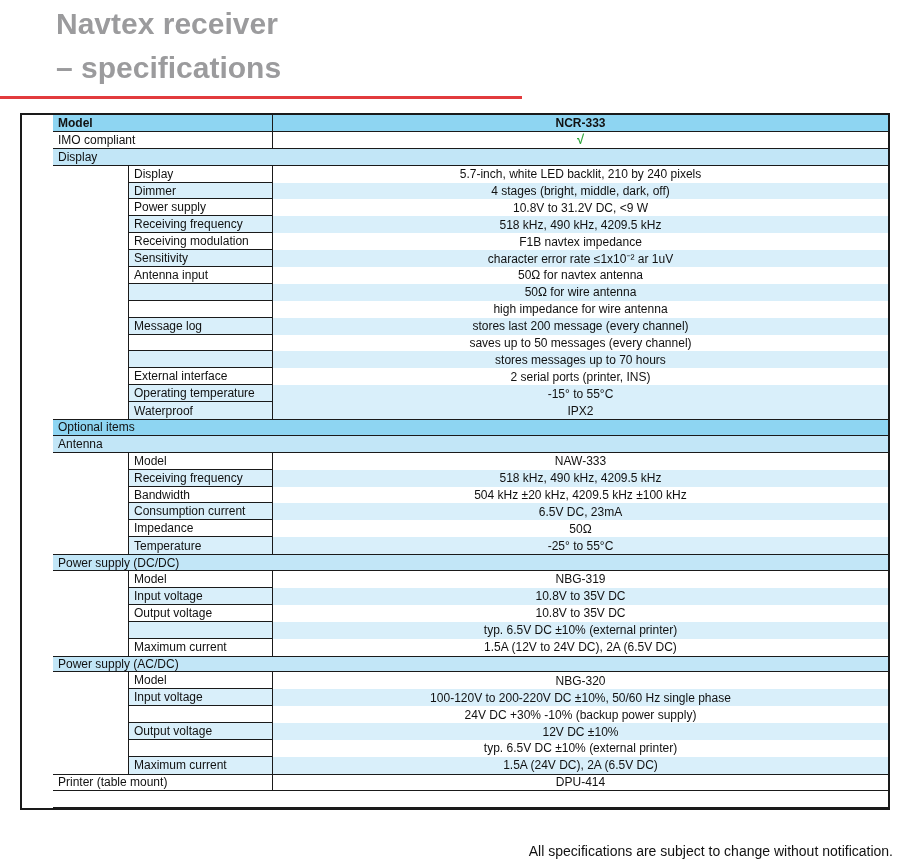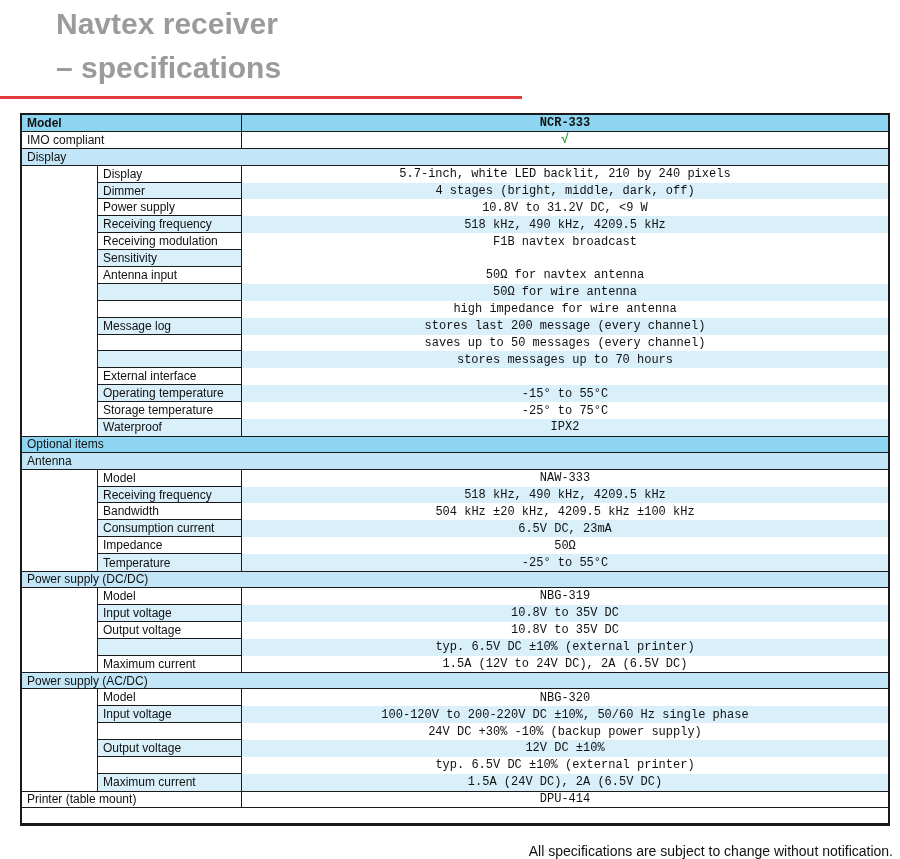--- a/index.html
+++ b/index.html
@@ -13,39 +13,39 @@
     font-size:30px;font-weight:bold;line-height:44px;
     color:var(--title-gray,#9b9b9d);letter-spacing:0px;
   }
   .red-line{
     position:absolute;left:0;top:96px;width:522px;height:3px;
     background:var(--accent-red,#e23b3d);
   }
   .spec-table{
     position:absolute;left:20px;top:113px;width:870px;
     border:2px solid var(--border-black,#1a1a1a);
-    box-sizing:border-box;background:#fff;
+    box-sizing:border-box;background:#fff;padding-left:31px;
   }
   .row{
     display:flex;align-items:stretch;height:16.9px;box-sizing:border-box;
     font-size:12px;color:#111;
   }
   .row.bb{border-bottom:1px solid var(--border-black,#1a1a1a);}
   .row.bt{border-top:1px solid var(--border-black,#1a1a1a);}
   .row.bold{font-weight:bold;}
   .tone-dark{background:var(--header-blue,#8ed5f2);}
   .tone-light{background:var(--section-blue,#c2e6f7);}
   .shaded .c-label,.shaded .c-value{background:var(--row-blue,#d9effa);}
   .shade-full .cell{background:var(--row-blue,#d9effa);margin-top:43px;}
   .cell{display:flex;align-items:center;box-sizing:border-box;overflow:hidden;white-space:nowrap;}
   .c-indent{width:76px;border-right:1px solid var(--border-black,#1a1a1a);}
   .c-label{width:144px;padding-left:5px;border-right:1px solid var(--border-black,#1a1a1a);}
   .c-label.lb{border-bottom:1px solid var(--border-black,#1a1a1a);}
   .c-label-wide{width:220px;padding-left:5px;border-right:1px solid var(--border-black,#1a1a1a);}
-  .c-value{flex:1;justify-content:center;text-align:left;font-family:Liberation Mono, monospace;}
+  .c-value{flex:1;justify-content:center;text-align:left;}
   .section-cell{flex:1;padding-left:5px;}
   .c-value.check{color:var(--check-green,#2fa63c);font-weight:bold;font-size:13px;}
   .footer{
     position:absolute;top:843px;right:7px;font-size:14px;color:#111;
   }
 </style>
 </head>
 <body>
 
 <div class="page">
@@ -83,25 +83,26 @@
         <div class="cell c-value">10.8V to 31.2V DC, &lt;9 W</div>
       </div>
       <div class="row shaded">
         <div class="cell c-indent"></div>
         <div class="cell c-label lb">Receiving frequency</div>
         <div class="cell c-value">518 kHz, 490 kHz, 4209.5 kHz</div>
       </div>
       <div class="row">
         <div class="cell c-indent"></div>
         <div class="cell c-label lb">Receiving modulation</div>
-        <div class="cell c-value">F1B navtex broadcast</div>
+        <div class="cell c-value">F1B navtex impedance</div>
       </div>
       <div class="row shaded">
         <div class="cell c-indent"></div>
         <div class="cell c-label lb">Sensitivity</div>
+        <div class="cell c-value">character error rate ≤1x10⁻² ar 1uV</div>
       </div>
       <div class="row">
         <div class="cell c-indent"></div>
         <div class="cell c-label lb">Antenna input</div>
         <div class="cell c-value">50Ω for navtex antenna</div>
       </div>
       <div class="row shaded">
         <div class="cell c-indent"></div>
         <div class="cell c-label lb"></div>
         <div class="cell c-value">50Ω for wire antenna</div>
@@ -122,30 +123,26 @@
         <div class="cell c-value">saves up to 50 messages (every channel)</div>
       </div>
       <div class="row shaded">
         <div class="cell c-indent"></div>
         <div class="cell c-label lb"></div>
         <div class="cell c-value">stores messages up to 70 hours</div>
       </div>
       <div class="row">
         <div class="cell c-indent"></div>
         <div class="cell c-label lb">External interface</div>
+        <div class="cell c-value">2 serial ports (printer, INS)</div>
       </div>
       <div class="row shaded">
         <div class="cell c-indent"></div>
         <div class="cell c-label lb">Operating temperature</div>
         <div class="cell c-value">-15° to 55°C</div>
-      </div>
-      <div class="row">
-        <div class="cell c-indent"></div>
-        <div class="cell c-label lb">Storage temperature</div>
-        <div class="cell c-value">-25° to 75°C</div>
       </div>
       <div class="row shaded">
         <div class="cell c-indent"></div>
         <div class="cell c-label">Waterproof</div>
         <div class="cell c-value">IPX2</div>
       </div>
       <div class="row bt bb tone-dark">
         <div class="cell section-cell">Optional items</div>
       </div>
       <div class="row bb tone-light">

